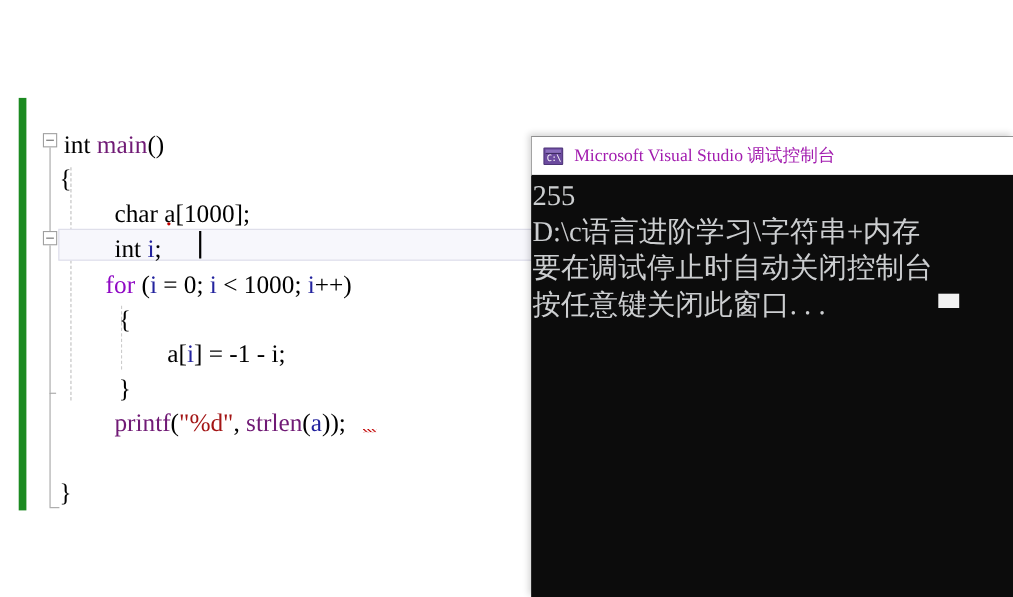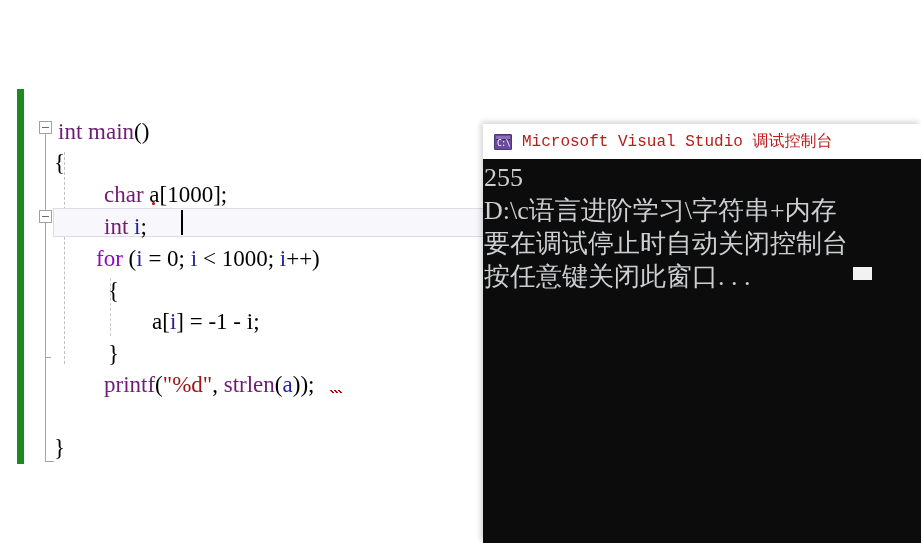--- a/index.html
+++ b/index.html
@@ -112,21 +112,21 @@
     left: 0; top: 0;
     width: 921px;
     font-family: "Liberation Serif", serif;
     font-size: 23px;
     line-height: 32px;
     white-space: pre;
     color: #000000;
   }
   .line { position: absolute; white-space: pre; }
 
-  .kw   { color: #701a75; }     
+  .kw   { color: #000000; }     
   .ctl  { color: #8f08c4; }     
   .fn   { color: #701a75; }     
   .var  { color: #23239e; }     
   .str  { color: #a31515; }     
   .pun  { color: #000000; }
 
   .squiggle-dot {
     position: absolute;
     width: 3px; height: 3px;
     background: #c00000;
@@ -181,23 +181,23 @@
     position: absolute;
     left: 2px; top: 4px;
     font-family: "DejaVu Sans Mono", monospace;
     font-size: 8px;
     line-height: 9px;
     color: #ffffff;
     letter-spacing: -0.5px;
   }
   .title-text {
     margin-left: 10px;
-    font-family: Liberation Mono, monospace;
+    font-family: Liberation Serif, serif;
     font-size: 16px;
-    color: #b91c1c;
+    color: #a21caf;
     white-space: nowrap;
   }
 
   .console-body {
     position: absolute;
     left: 0; top: 35px;
     width: 438px;
     height: 384px;
     background: #0c0c0c;
     overflow: hidden;

